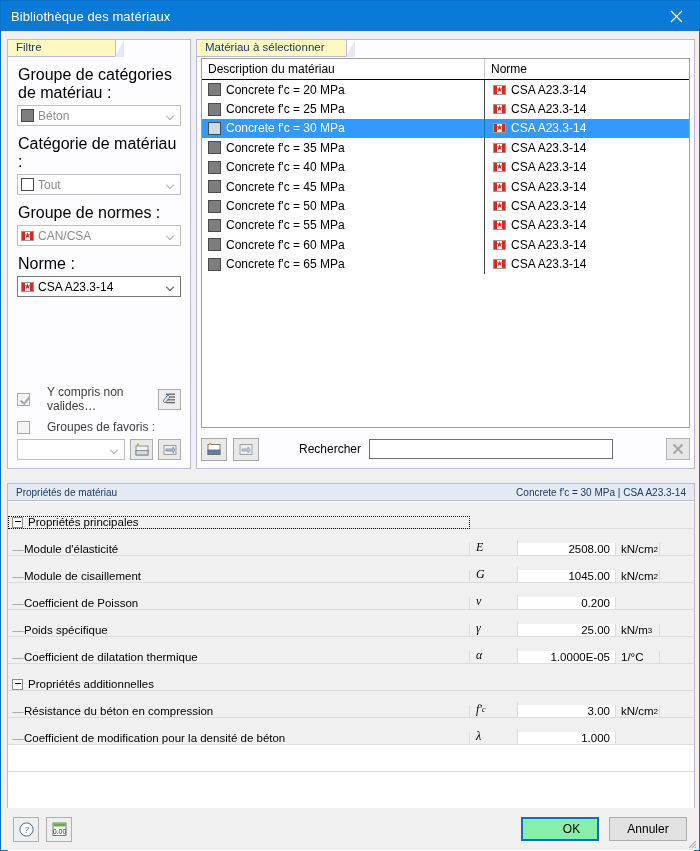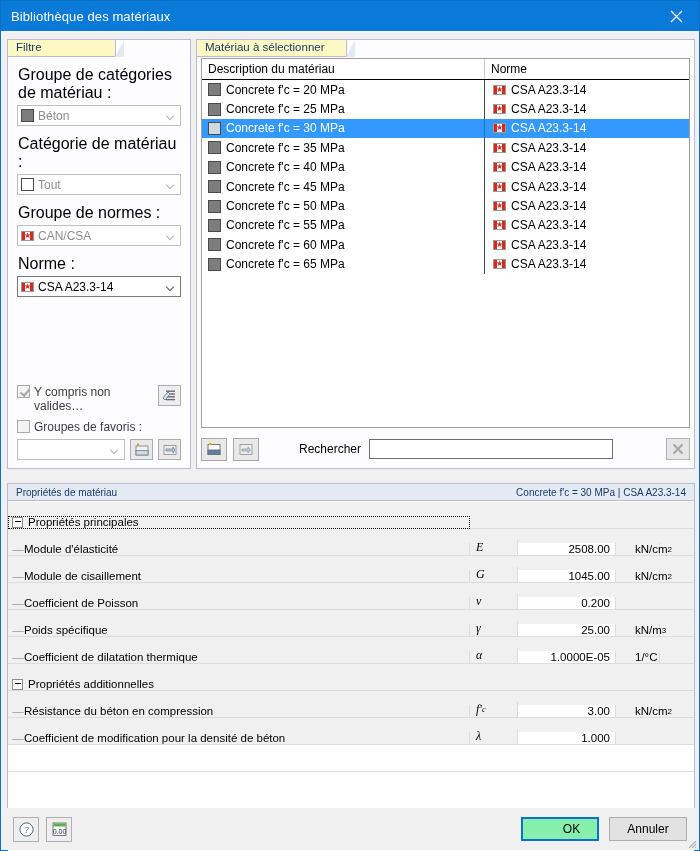--- a/index.html
+++ b/index.html
@@ -132,21 +132,21 @@
   }
   .flag-ca::before { left: 0; }
   .flag-ca::after { right: 0; }
   .flag-leaf {
     position: absolute; left: 50%; top: 50%;
     transform: translate(-50%,-50%);
     color: #d52b1e; font-size: 8px; line-height: 8px;
   }
 
   
-  .check-row { display: flex; align-items: flex-start; gap: 4px; }
+  .check-row { display: flex; align-items: center; gap: 17px; }
   .cbox {
     width: 13px; height: 13px; border: 1px solid #a9a9a9;
     background: #f4f4f4; box-sizing: border-box;
     position: relative; flex: 0 0 13px;
   }
   .cbox.checked::after {
     content: "";
     position: absolute; left: 4px; top: 1px;
     width: 3.5px; height: 7px;
     border-right: 2px solid #a6a6a6; border-bottom: 2px solid #a6a6a6;
@@ -288,21 +288,21 @@
     border-right: 1px solid #dcdcdc;
     display: flex; align-items: center; justify-content: flex-end;
     padding-right: 5px;
   }
   .p-unit {
     width: 44px; box-sizing: border-box;
     background: #f0f0f0;
     border-bottom: 1px solid #dcdcdc;
     border-right: 1px solid #dcdcdc;
     display: flex; align-items: center;
-    padding-left: 19px;
+    padding-left: 5px;
   }
   .p-rest {
     flex: 1; background: #f0f0f0;
     border-bottom: 1px solid #dcdcdc;
   }
   .tree-toggle {
     width: 9px; height: 9px; border: 1px solid #8c8c8c;
     background: #fff; position: relative;
     margin-right: 5px; flex: 0 0 9px;
   }

